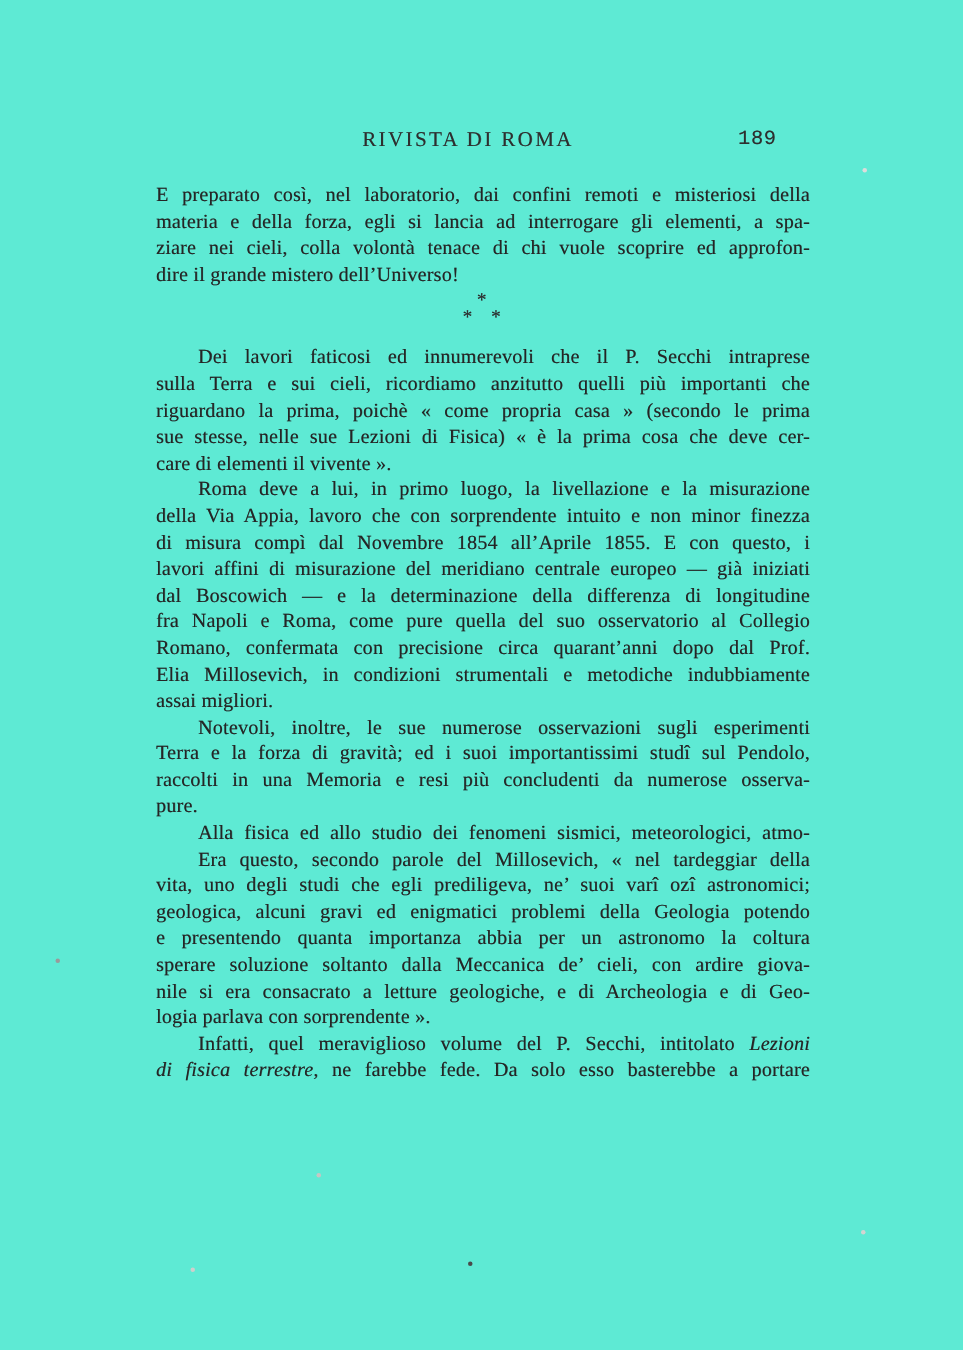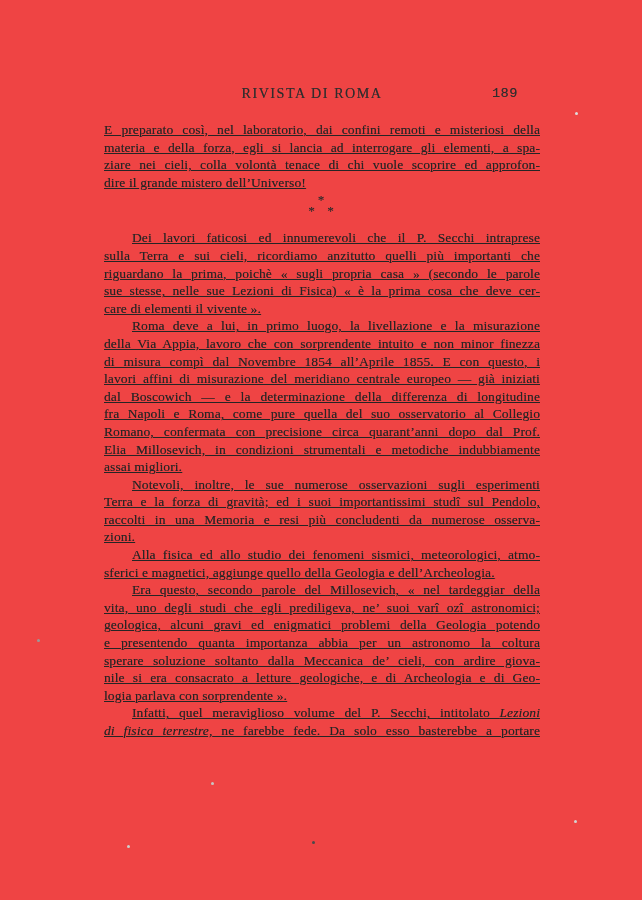--- a/index.html
+++ b/index.html
@@ -5,21 +5,21 @@
   html,body{margin:0;padding:0;}
   body{
     width:642px;height:900px;
     background:#f6f6f4;
     font-family:"Liberation Serif","DejaVu Serif",serif;
     position:relative;
     overflow:hidden;
   }
   .page{
     position:absolute;inset:0;
-    background:#ef4444;
+    background:#5eead4;
     color:#262626;
   }
   
   .running-head{
     position:absolute;top:86px;left:104px;width:436px;height:20px;
   }
   .journal-title{
     position:absolute;left:208px;transform:translateX(-50%);
     top:0;
     font-size:14px;letter-spacing:1.6px;color:#2e2e2e;
@@ -33,21 +33,21 @@
     font-family:Liberation Mono, monospace;
   }
   
   .body-text{
     position:absolute;left:104px;top:121px;width:436px;
     font-size:13.4px;
     letter-spacing:.15px;
     color:#252525;
     text-shadow:0.25px 0 0 rgba(35,35,35,.5);
   }
-  .para{margin:0;padding:0;text-decoration:underline;}
+  .para{margin:0;padding:0;}
   .line{
     height:17.6px;line-height:17.6px;
     text-align:justify;
     -moz-text-align-last:justify;
     text-align-last:justify;
     overflow:hidden;
     white-space:nowrap; 
   }
   .line.short{
     -moz-text-align-last:left;
@@ -92,44 +92,43 @@
         <div class="line"><span>ziare nei cieli, colla volontà tenace di chi vuole scoprire ed approfon-</span></div>
         <div class="line short"><span>dire il grande mistero dell’Universo!</span></div>
       </div>
       <div class="asterism">
         <div>*</div>
         <div>*&nbsp;&nbsp;*</div>
       </div>
       <div class="para">
         <div class="line indent"><span>Dei lavori faticosi ed innumerevoli che il P. Secchi intraprese</span></div>
         <div class="line"><span>sulla Terra e sui cieli, ricordiamo anzitutto quelli più importanti che</span></div>
-        <div class="line"><span>riguardano la prima, poichè « sugli propria casa » (secondo le parole</span></div>
+        <div class="line"><span>riguardano la prima, poichè « come propria casa » (secondo le prima</span></div>
         <div class="line"><span>sue stesse, nelle sue Lezioni di Fisica) « è la prima cosa che deve cer-</span></div>
         <div class="line short"><span>care di elementi il vivente ».</span></div>
       </div>
       <div class="para">
         <div class="line indent"><span>Roma deve a lui, in primo luogo, la livellazione e la misurazione</span></div>
         <div class="line"><span>della Via Appia, lavoro che con sorprendente intuito e non minor finezza</span></div>
         <div class="line"><span>di misura compì dal Novembre 1854 all’Aprile 1855. E con questo, i</span></div>
         <div class="line"><span>lavori affini di misurazione del meridiano centrale europeo — già iniziati</span></div>
         <div class="line"><span>dal Boscowich — e la determinazione della differenza di longitudine</span></div>
         <div class="line"><span>fra Napoli e Roma, come pure quella del suo osservatorio al Collegio</span></div>
         <div class="line"><span>Romano, confermata con precisione circa quarant’anni dopo dal Prof.</span></div>
         <div class="line"><span>Elia Millosevich, in condizioni strumentali e metodiche indubbiamente</span></div>
         <div class="line short"><span>assai migliori.</span></div>
       </div>
       <div class="para">
         <div class="line indent"><span>Notevoli, inoltre, le sue numerose osservazioni sugli esperimenti</span></div>
         <div class="line"><span>Terra e la forza di gravità; ed i suoi importantissimi studî sul Pendolo,</span></div>
         <div class="line"><span>raccolti in una Memoria e resi più concludenti da numerose osserva-</span></div>
-        <div class="line short"><span>zioni.</span></div>
+        <div class="line short"><span>pure.</span></div>
       </div>
       <div class="para">
         <div class="line indent"><span>Alla fisica ed allo studio dei fenomeni sismici, meteorologici, atmo-</span></div>
-        <div class="line short"><span>sferici e magnetici, aggiunge quello della Geologia e dell’Archeologia.</span></div>
       </div>
       <div class="para">
         <div class="line indent"><span>Era questo, secondo parole del Millosevich, « nel tardeggiar della</span></div>
         <div class="line"><span>vita, uno degli studi che egli prediligeva, ne’ suoi varî ozî astronomici;</span></div>
         <div class="line"><span>geologica, alcuni gravi ed enigmatici problemi della Geologia potendo</span></div>
         <div class="line"><span>e presentendo quanta importanza abbia per un astronomo la coltura</span></div>
         <div class="line"><span>sperare soluzione soltanto dalla Meccanica de’ cieli, con ardire giova-</span></div>
         <div class="line"><span>nile si era consacrato a letture geologiche, e di Archeologia e di Geo-</span></div>
         <div class="line short"><span>logia parlava con sorprendente ».</span></div>
       </div>

